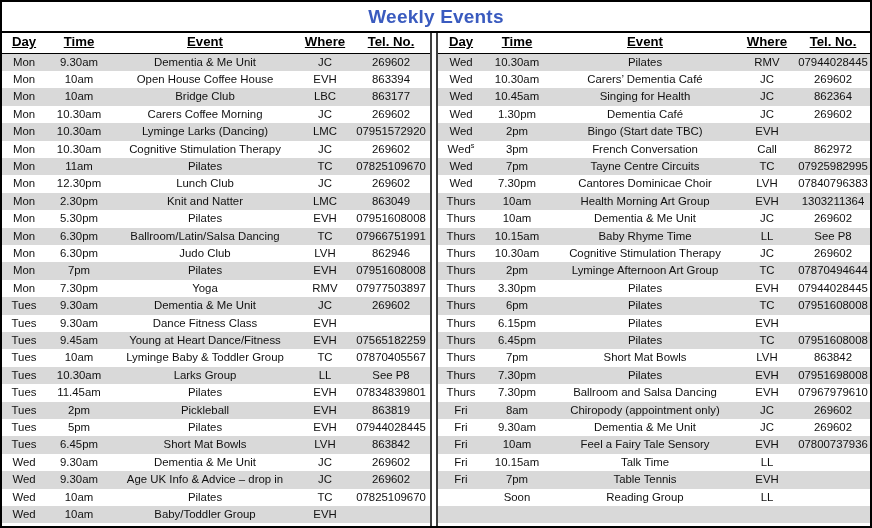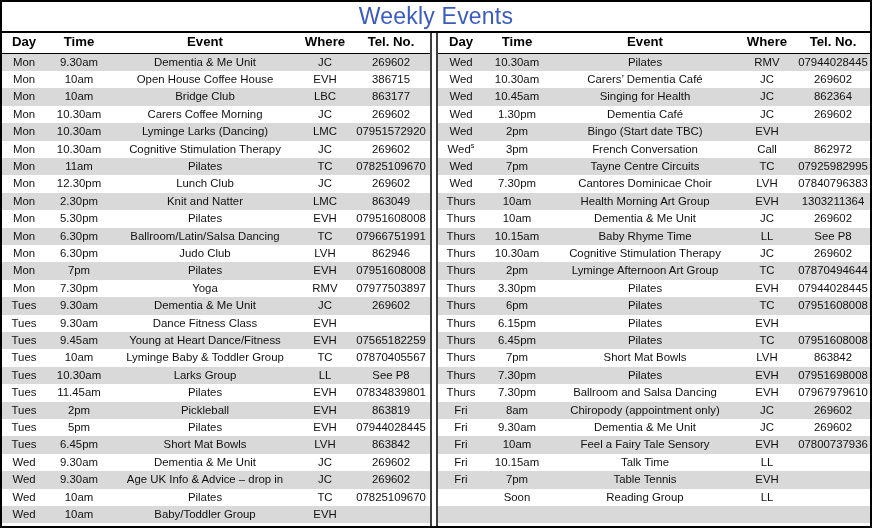--- a/index.html
+++ b/index.html
@@ -30,22 +30,22 @@
   .title-band {
     height: 29px;
     min-height: 29px;
     border-bottom: 2px solid #000000;
     display: flex;
     align-items: center;
     justify-content: center;
     background: #ffffff;
   }
   .title-text {
-    font-size: 23px;
-    font-weight: normal;
+    font-size: 19px;
+    font-weight: bold;
     color: #3a5bbf;
     letter-spacing: 0.2px;
     line-height: 1;
   }
 
   
   .tables-row {
     flex: 1 1 auto;
     display: flex;
     align-items: stretch;
@@ -79,20 +79,21 @@
   table.events thead th {
     font-size: 13.2px;
     font-weight: bold;
     color: #000000;
     background: #ffffff;
     padding: 1px 0 2px 0;
     border-bottom: 1.6px solid #000000;
     text-align: center;
     line-height: 1.25;
     white-space: nowrap;
+    text-decoration: underline;
   }
   table.events tbody td {
     padding: 0;
     height: 17.4px;
     line-height: 17.4px;
     text-align: center;
     white-space: nowrap;
     overflow: hidden;
     text-overflow: clip;
   }
@@ -155,21 +156,21 @@
               <td>9.30am</td>
               <td>Dementia &amp; Me Unit</td>
               <td>JC</td>
               <td>269602</td>
             </tr>
             <tr class="plain">
               <td>Mon</td>
               <td>10am</td>
               <td>Open House Coffee House</td>
               <td>EVH</td>
-              <td>386715</td>
+              <td>863394</td>
             </tr>
             <tr class="shade">
               <td>Mon</td>
               <td>10am</td>
               <td>Bridge Club</td>
               <td>LBC</td>
               <td>863177</td>
             </tr>
             <tr class="plain">
               <td>Mon</td>

